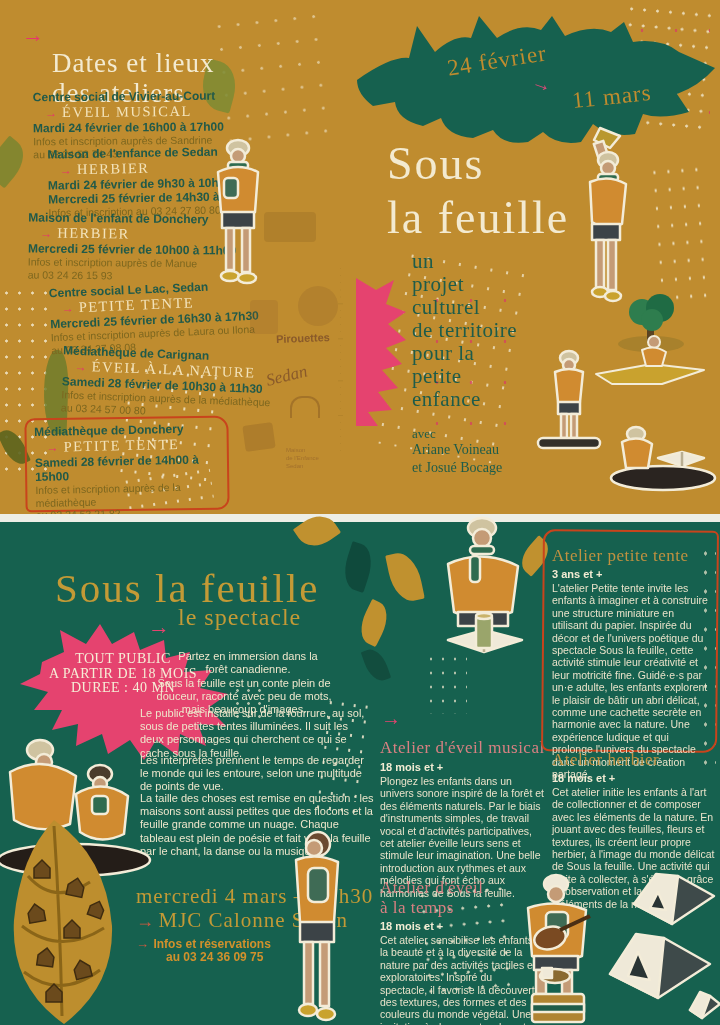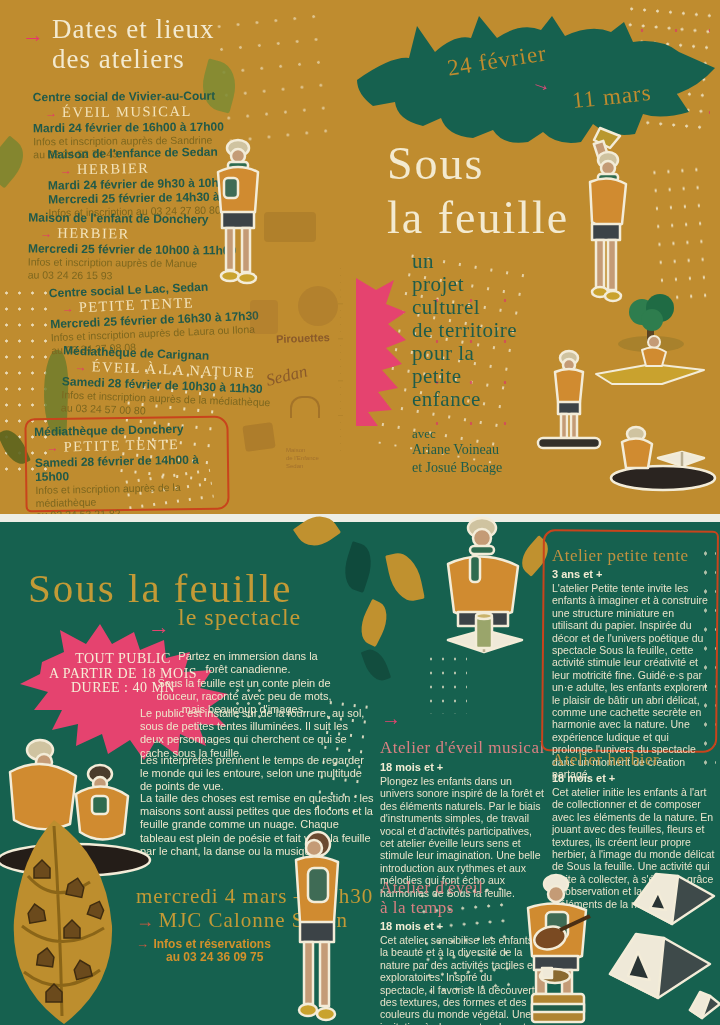--- a/index.html
+++ b/index.html
@@ -16,21 +16,21 @@
   
   .dots{position:absolute;background-image:radial-gradient(#f2e9cf 1px,transparent 1.5px);
     background-size:13px 16px;opacity:.85;pointer-events:none;}
   .dots.pink{background-image:radial-gradient(#d6455e 1.1px,transparent 1.6px);
     background-size:34px 41px;opacity:.8;}
 
   
   .leaf{position:absolute;border-radius:4% 65% 6% 65%;}
 
   
-  .main-heading{color:#f3ead0;font-size:27px;line-height:30px;letter-spacing:1px;}
+  .main-heading{color:#f3ead0;font-size:27px;line-height:30px;letter-spacing:1px;margin-top:34px;}
   .harrow{color:#e6356d;font-weight:bold;}
   .entry{position:absolute;width:300px;}
   .venue{font-weight:bold;font-size:12px;line-height:13px;color:#215a49;}
   .cat{font-family:"Liberation Serif","DejaVu Serif",serif;font-size:14.5px;line-height:16px;
     color:#f3e3ba;letter-spacing:1.5px;padding-left:12px;}
   .cat .harrow{font-size:12px;letter-spacing:0;}
   .edate{font-weight:bold;font-size:12px;line-height:14px;color:#215a49;}
   .einfo{font-size:10.5px;line-height:12.5px;color:#7d671f;}
   .redbox{position:absolute;border:2.5px solid #c8441c;border-radius:10px 14px 12px 6px;}
 
@@ -38,21 +38,21 @@
   .bigtitle{color:#f3ead0;font-size:46px;line-height:48px;letter-spacing:2px;}
   .subtitle-line{color:#1e5c4a;font-size:21px;line-height:23px;letter-spacing:.5px;}
   .credit{color:#1e5c4a;}
 
   
   .partner{color:#8a5a2a;}
   .fold-marks{color:rgba(130,100,30,.45);font-size:5px;letter-spacing:2px;
     transform:rotate(90deg);transform-origin:left top;white-space:nowrap;}
 
   
-  .btitle{color:#c39a36;font-size:41px;letter-spacing:2px;}
+  .btitle{color:#c39a36;font-size:41px;letter-spacing:2px;margin-left:27px;}
   .bsub{color:#c39a36;font-size:24px;letter-spacing:1px;}
   .badge-text{color:#f6edd6;font-size:14px;line-height:14.5px;letter-spacing:.5px;text-align:center;}
   .bodytext{color:#eee6cb;font-size:11px;line-height:13.2px;}
   .event-gold{color:#c39a36;font-size:21px;letter-spacing:1px;}
   .event-arrow{color:#d15a40;font-weight:bold;}
   .event-info{color:#d2912c;font-weight:bold;font-size:12px;line-height:14px;}
   .ahead{font-size:17px;letter-spacing:.5px;line-height:20px;}
   .rose{color:#d98082;}
   .goldh{color:#c09140;}
   .aage{color:#f3ecd4;font-weight:bold;font-size:11px;line-height:13px;}

